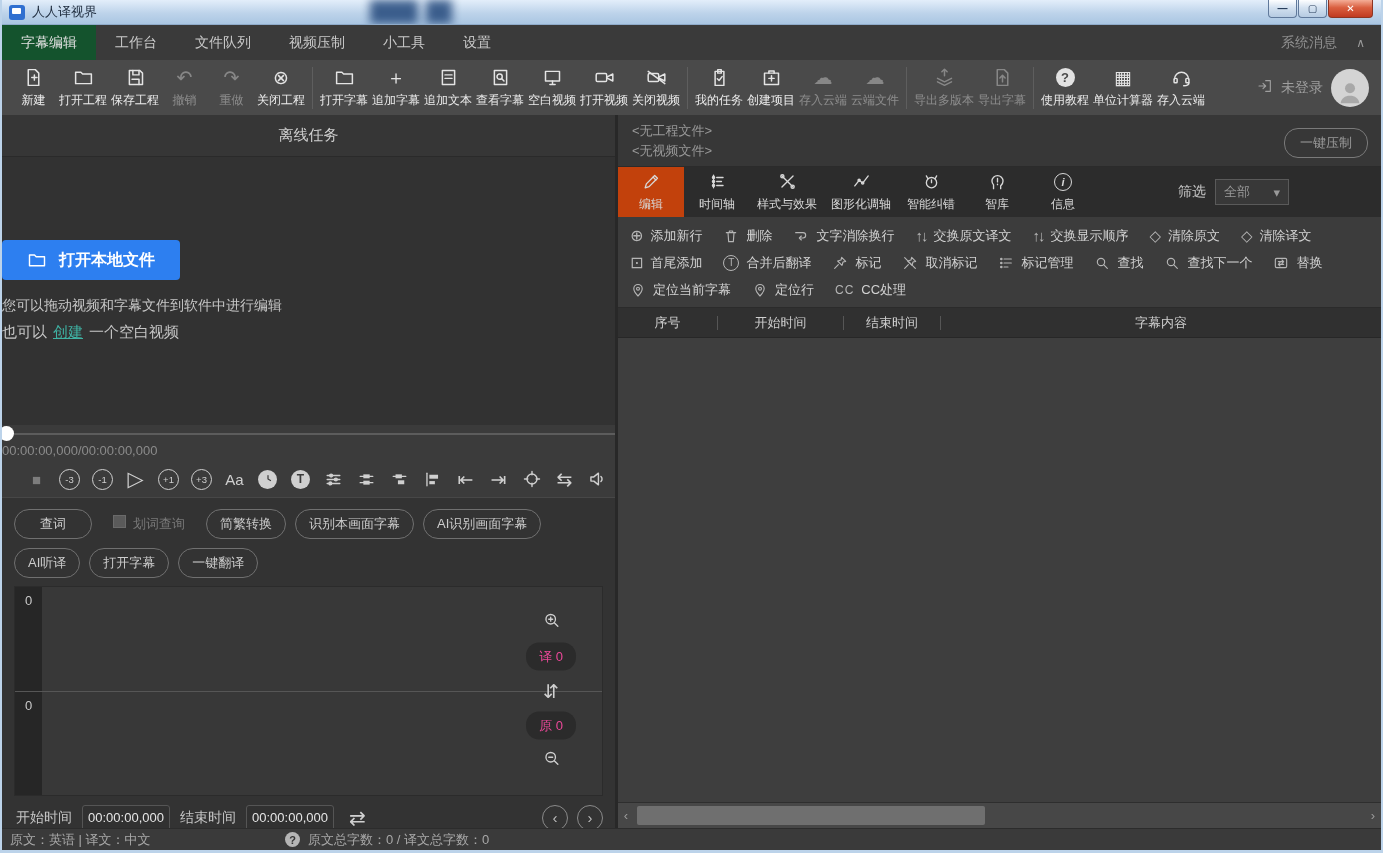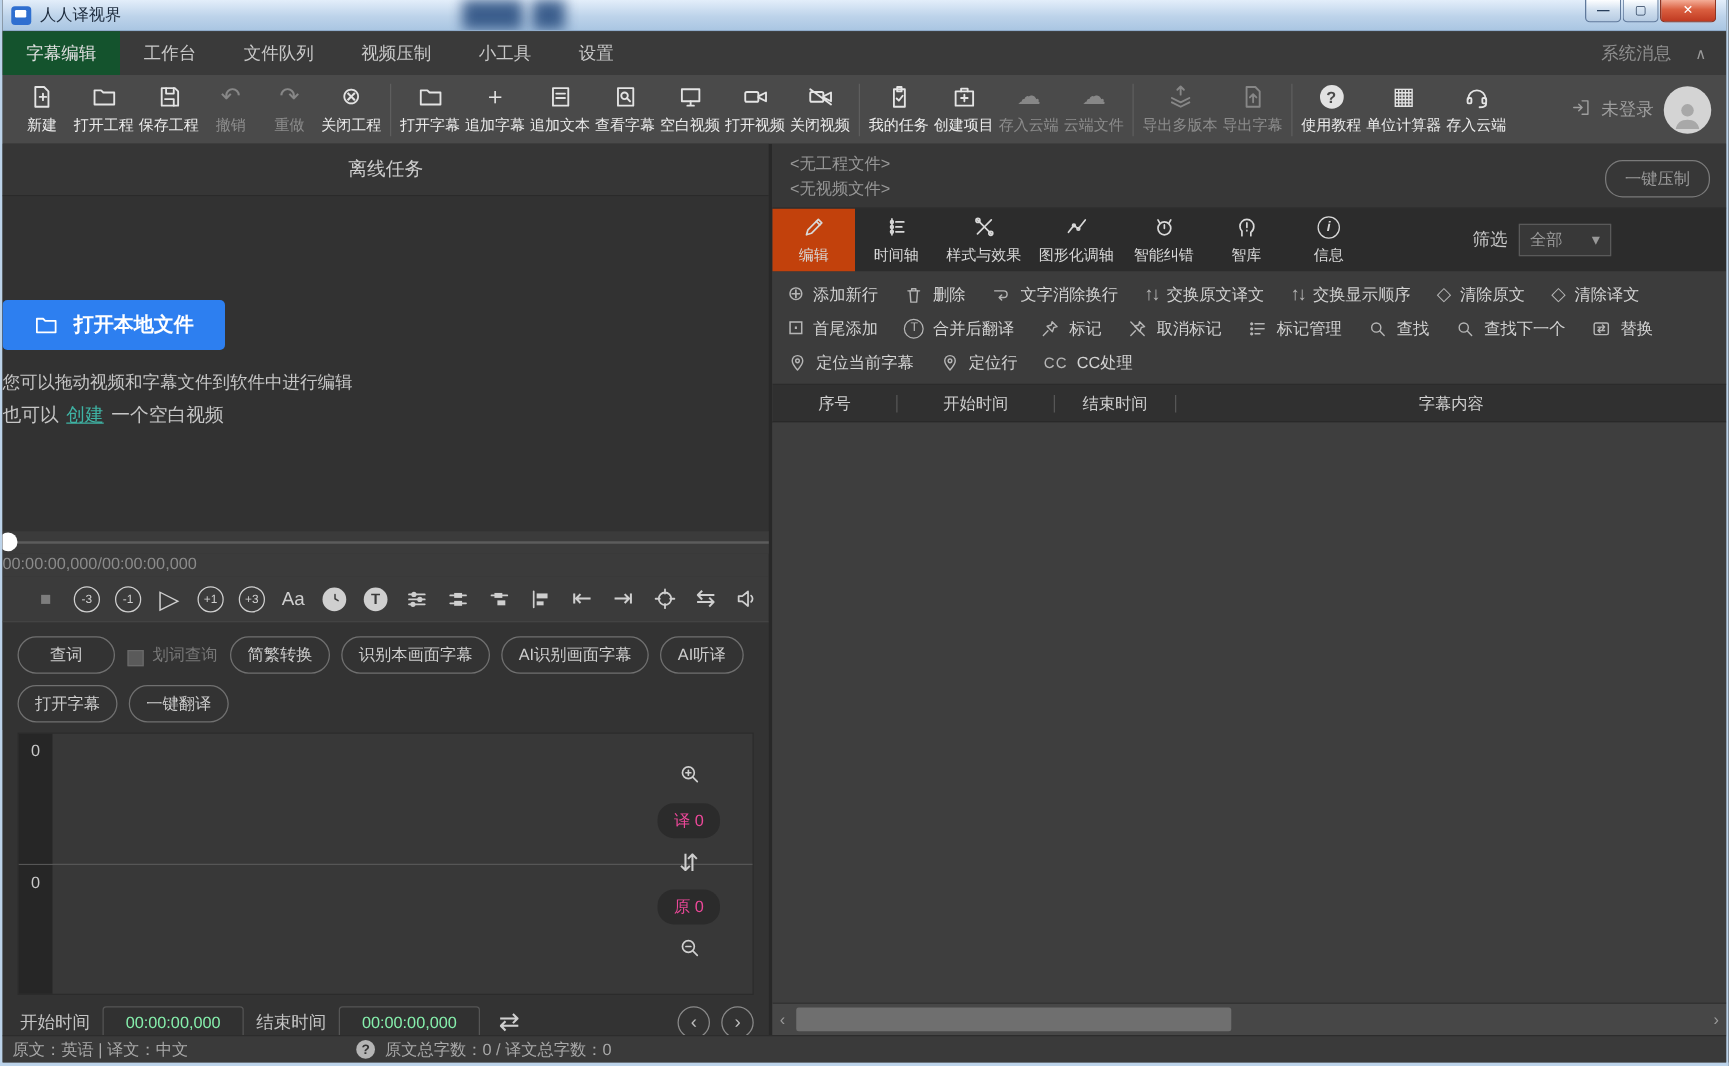--- a/index.html
+++ b/index.html
@@ -55,31 +55,31 @@
   .tl-line{position:absolute;left:0;right:0;top:8px;height:2px;background:#5c5c5c}
   .knob{position:absolute;left:-3px;top:1px;width:15px;height:15px;border-radius:50%;background:#fff}
   .timestr{height:18px;flex:none;background:#3b3b3b;color:#8b8b8b;font-size:13px;}
   .controls{height:37px;flex:none;background:#3b3b3b;display:flex;align-items:center;padding-left:18px;border-bottom:1px solid #474747}
   .pc{width:33px;display:flex;justify-content:center;align-items:center;color:#cfcfcf;flex:none}
   .cir{width:21px;height:21px;border:1.5px solid #cfcfcf;border-radius:50%;font-size:9.5px;display:flex;align-items:center;justify-content:center}
   .fcir{width:19px;height:19px;background:#cfcfcf;color:#3b3b3b;border-radius:50%;font-size:12px;font-weight:bold;display:flex;align-items:center;justify-content:center}
   .querybar{padding:11px 12px 6px;background:#333;display:flex;flex-wrap:wrap;gap:9px;align-items:center;flex:none}
   .pill{border:1px solid #707070;border-radius:15px;padding:5px 13px;color:#cdcdcd;font-size:13px;background:transparent;white-space:nowrap}
   .pill.q{padding:5px 25px}
-  .chkrow{display:flex;align-items:flex-end;gap:7px;color:#787878;font-size:13px;margin:0 1px}
+  .chkrow{display:flex;align-items:flex-start;gap:7px;color:#787878;font-size:13px;margin:0 12px}
   .chk{width:13px;height:13px;background:#5a5a5a;border:1px solid #6a6a6a}
   .editor{margin:2px 12px 0;height:210px;flex:none;background:#383838;border:1px solid #2b2b2b;position:relative;display:flex;flex-direction:column}
   .pane{flex:1;display:flex}
   .pane.first{border-bottom:1px solid #565656}
   .gut{width:27px;flex:none;background:#262626;color:#c9c9c9;font-size:13px;text-align:center;padding-top:6px}
   .parea{flex:1}
   .ectl{position:absolute;right:26px;top:50%;transform:translateY(-50%);display:flex;flex-direction:column;align-items:center;gap:9px;color:#cfcfcf}
   .ebadge{background:#2b2b2b;border-radius:13px;padding:5px 13px;font-size:13px;color:#ec4899;white-space:nowrap}
   .timerow{height:43px;flex:none;display:flex;align-items:center;padding-left:14px;gap:10px;color:#c4c4c4;font-size:14px;position:relative}
-  .tinput{width:113px;height:26px;background:#313131;border:1px solid #555;border-radius:3px;color:#86efac;font-size:13px;text-align:center;line-height:24px}
+  .tinput{width:88px;height:26px;background:#313131;border:1px solid #555;border-radius:3px;color:#e5e5e5;font-size:13px;text-align:center;line-height:24px}
   .swap2{font-size:20px;color:#d0d0d0;margin-left:5px}
   .navc{position:absolute;right:12px;display:flex;gap:9px}
   .ncir{width:26px;height:26px;border:1.5px solid #8a8a8a;border-radius:50%;color:#bdbdbd;display:flex;align-items:center;justify-content:center;font-size:15px}
   
   .finfo{height:52px;flex:none;background:#373737;border-bottom:1px solid #2b2b2b;position:relative;padding:6px 0 0 14px;color:#989898;font-size:13px;line-height:20px}
   .press{position:absolute;right:13px;top:13px;border:1px solid #7a7a7a;border-radius:14px;padding:4px 15px;color:#9a9a9a;font-size:13px;background:transparent}
   .tabs{height:50px;flex:none;background:#2c2c2c;display:flex;align-items:stretch;position:relative}
   .tab{min-width:66px;padding:0 7px;display:flex;flex-direction:column;align-items:center;justify-content:center;gap:4px;color:#d8d8d8;font-size:12px;white-space:nowrap}
   .tab .tg{height:20px;display:flex;align-items:center;color:#d8d8d8}
   .tab.active{background:#c2410c}

